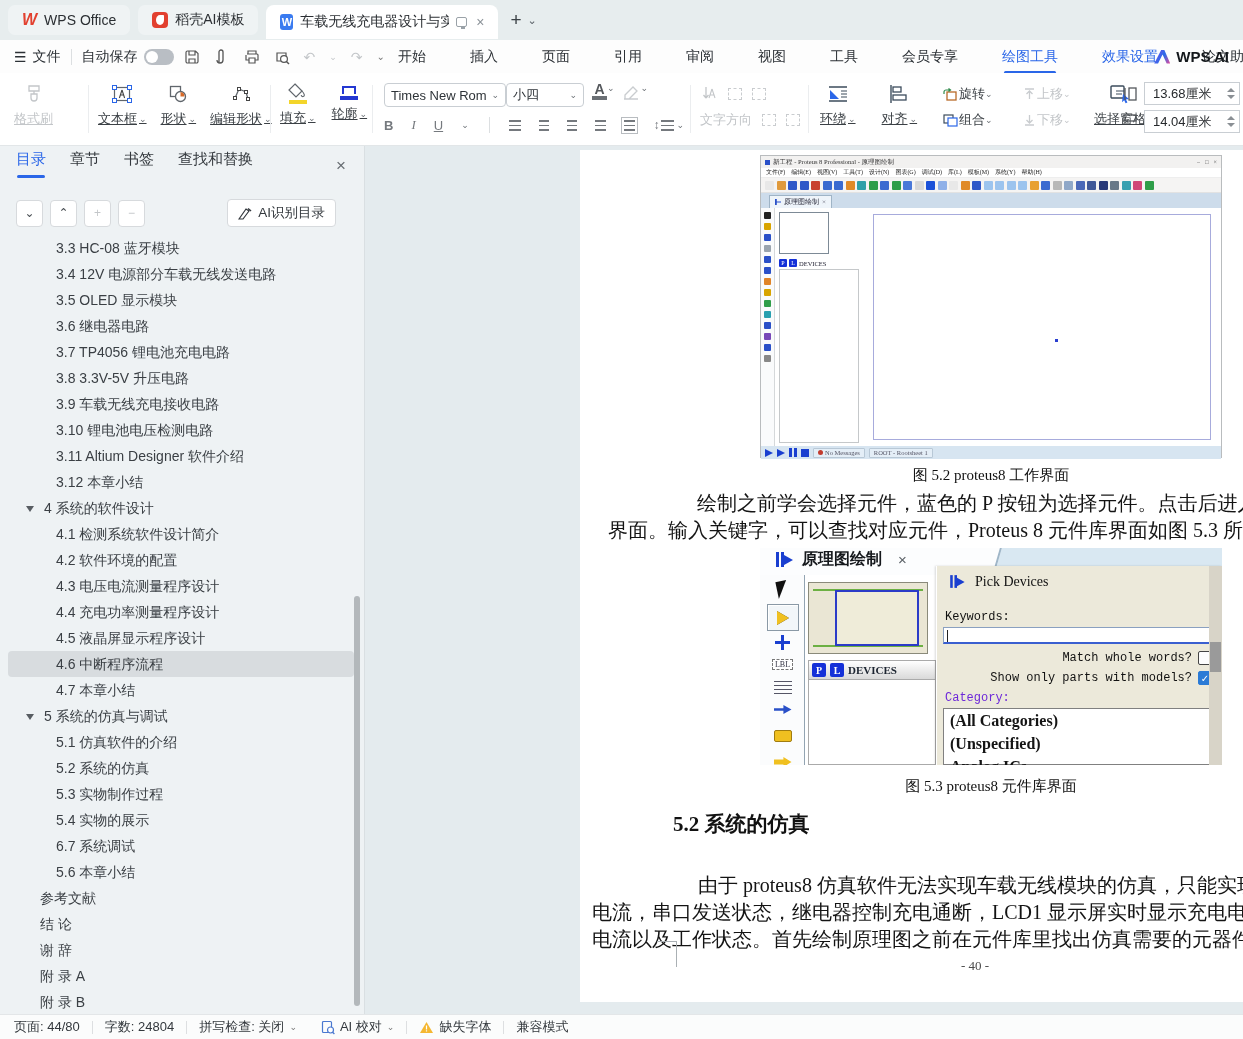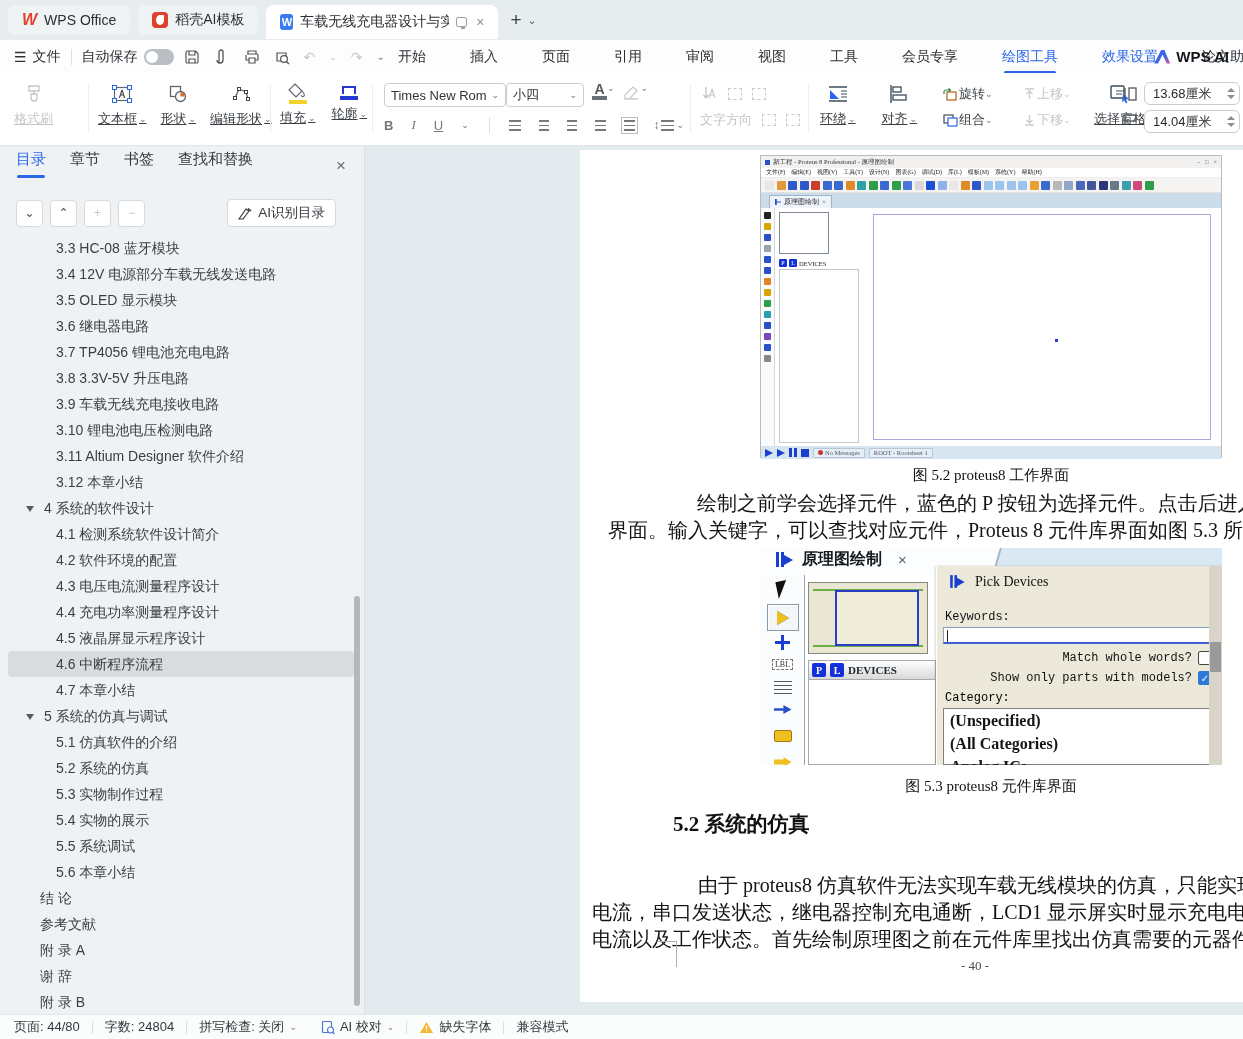--- a/index.html
+++ b/index.html
@@ -46,21 +46,21 @@
   .stackbtn .lbl { display:flex; align-items:center; gap:2px; white-space:nowrap; }
   .dd { font-size:9px; color:#6b7artefact0; color:#6b7075; }
   .grayed, .grayed * { color:#c3c6c9 !important; }
   .fill-bar { width:18px; height:4px; background:#f3d52a; margin-top:2px; }
   .outline-box { width:14px; height:8px; border:2px solid #2438d2; border-bottom:none; }
   .outline-bar { width:18px; height:4px; background:#2438d2; margin-top:2px; }
   .sel { display:flex; align-items:center; justify-content:space-between; border:1px solid #c9ced3; border-radius:4px; background:#fff; height:24px; padding:0 6px; font-size:13px; color:#2e3338; }
   .biu { display:flex; align-items:center; gap:18px; margin-top:10px; color:#75797e; }
   .al-lines { width:15px; height:11px; background:repeating-linear-gradient(to bottom,#75797e 0 1.6px,transparent 1.6px 4.6px); }
   .al-lines.c { width:13px; }
-  .stepper { display:flex; align-items:center; border:1px solid #c9ced3; border-radius:6px; background:#fff; width:96px; height:23px; padding:0 4px 0 8px; font-size:13px; color:#26292c; justify-content:space-between; }
+  .stepper { display:flex; align-items:center; border:1px solid #c9ced3; border-radius:0; background:#fff; width:96px; height:23px; padding:0 4px 0 8px; font-size:13px; color:#26292c; justify-content:space-between; }
   .spin { display:flex; flex-direction:column; gap:3px; }
   .spin i { width:0; height:0; border-left:4px solid transparent; border-right:4px solid transparent; }
   .spin .up { border-bottom:4px solid #8a8f94; }
   .spin .dn { border-top:4px solid #8a8f94; }
   .rowbtn { display:flex; align-items:center; height:26px; white-space:nowrap; }
 
   
   #sidebar { position:absolute; left:0; top:146px; width:365px; height:868px; background:#eef2f4; border-right:1px solid #d9dfe2; overflow:hidden; }
   #sb-tabs { position:absolute; left:16px; top:4px; display:flex; gap:24px; font-size:15px; color:#33383d; }
   .sb-tab { position:relative; }
@@ -150,21 +150,21 @@
   #pd-list-empty { position:absolute; left:48px; top:132px; width:128px; bottom:0; background:#fff; border:1px solid #aaa; border-top:none; }
   #pd-dialog { position:absolute; left:176px; top:18px; right:0; bottom:0; background:#ece9da; border-left:1px solid #fff; box-shadow:-1px 0 2px rgba(0,0,0,.15); }
   #pd-dlg-title { position:absolute; left:10px; top:7px; display:flex; align-items:center; gap:8px; font-size:14px; color:#111; }
   .mono { font-family:"Liberation Mono","DejaVu Sans Mono",monospace; }
   #pd-keywords { position:absolute; left:8px; top:44px; font-size:12px; color:#111; }
   #pd-input { position:absolute; left:6px; top:61px; right:12px; height:17px; background:#fff; border:1px solid #8aa0c0; border-bottom:2px solid #3a5fd0; }
   #pd-input .caret { position:absolute; left:3px; top:2px; width:1px; height:12px; background:#222; }
   .chk-row { position:absolute; right:10px; display:flex; align-items:center; gap:6px; font-size:12px; color:#111; white-space:nowrap; }
   .chkbox { width:14px; height:14px; background:#fdfdfd; border:1px solid #444; border-radius:2px; }
   .chkbox.checked { background:#2b7bd6; border-color:#2b7bd6; color:#fff; font-size:10px; display:flex; align-items:center; justify-content:center; }
-  #pd-category { position:absolute; left:8px; top:125px; font-size:12px; color:#000000; }
+  #pd-category { position:absolute; left:8px; top:125px; font-size:12px; color:#6d28d9; }
   #pd-listbox { position:absolute; left:6px; top:142px; right:12px; bottom:0; background:#fff; border:1px solid #808080; }
   .cat-item { font-size:16px; font-weight:bold; color:#141414; line-height:23px; padding-left:6px; white-space:nowrap; }
   #pd-scroll { position:absolute; right:0; top:0; bottom:0; width:13px; background:#d8d4c8; }
   #pd-thumb { position:absolute; right:1px; top:38%; width:11px; height:30px; background:#9a9a9a; }
 
   
   #statusbar { position:absolute; left:0; top:1014px; width:100%; height:25px; background:#fbfcfc; border-top:1px solid #e3e6e8; display:flex; align-items:center; font-size:13px; color:#33383d; }
   .st-item { display:flex; align-items:center; gap:5px; padding:0 12px; white-space:nowrap; }
   .st-sep { width:1px; height:13px; background:#dddfe1; }
   .st-dd { font-size:9px; color:#777; }
@@ -614,46 +614,46 @@
           <span class="toc-label">5.3 实物制作过程</span>
         </div>
 
         <div class="toc-item lv1">
           <span class="toc-arrow"></span>
           <span class="toc-label">5.4 实物的展示</span>
         </div>
 
         <div class="toc-item lv1">
           <span class="toc-arrow"></span>
-          <span class="toc-label">5.5 系统调试</span>
+          <span class="toc-label">6.7 系统调试</span>
         </div>
 
         <div class="toc-item lv1">
           <span class="toc-arrow"></span>
           <span class="toc-label">5.6 本章小结</span>
         </div>
 
         <div class="toc-item lv0">
           <span class="toc-arrow"></span>
+          <span class="toc-label">参考文献</span>
+        </div>
+
+        <div class="toc-item lv0">
+          <span class="toc-arrow"></span>
           <span class="toc-label">结 论</span>
         </div>
 
         <div class="toc-item lv0">
           <span class="toc-arrow"></span>
-          <span class="toc-label">参考文献</span>
+          <span class="toc-label">谢 辞</span>
         </div>
 
         <div class="toc-item lv0">
           <span class="toc-arrow"></span>
           <span class="toc-label">附 录 A</span>
-        </div>
-
-        <div class="toc-item lv0">
-          <span class="toc-arrow"></span>
-          <span class="toc-label">谢 辞</span>
         </div>
 
         <div class="toc-item lv0">
           <span class="toc-arrow"></span>
           <span class="toc-label">附 录 B</span>
         </div>
       </div>
     <div id="sb-scroll"></div>
   </div>
 
@@ -847,22 +847,22 @@
           </div>
           <div class="chk-row" style="top:105px">
             <span class="mono">Show only parts with models?</span>
             <span class="chkbox checked">
                 <span>✓</span>
               </span>
           </div>
           <div id="pd-category" class="mono">Category:</div>
           <div id="pd-listbox">
 
-          <div class="cat-item">(Unspecified)</div>
-              <div class="cat-item">(All Categories)</div>
+          <div class="cat-item">(All Categories)</div>
+              <div class="cat-item">(Unspecified)</div>
               <div class="cat-item">Analog ICs</div>
             </div>
           <div id="pd-scroll">
               <span id="pd-thumb"></span>
             </div>
         </div>
       </div>
 
       <div class="cap" style="top:627px">图 5.3 proteus8 元件库界面</div>
       <div id="doc-heading">5.2 系统的仿真</div>

